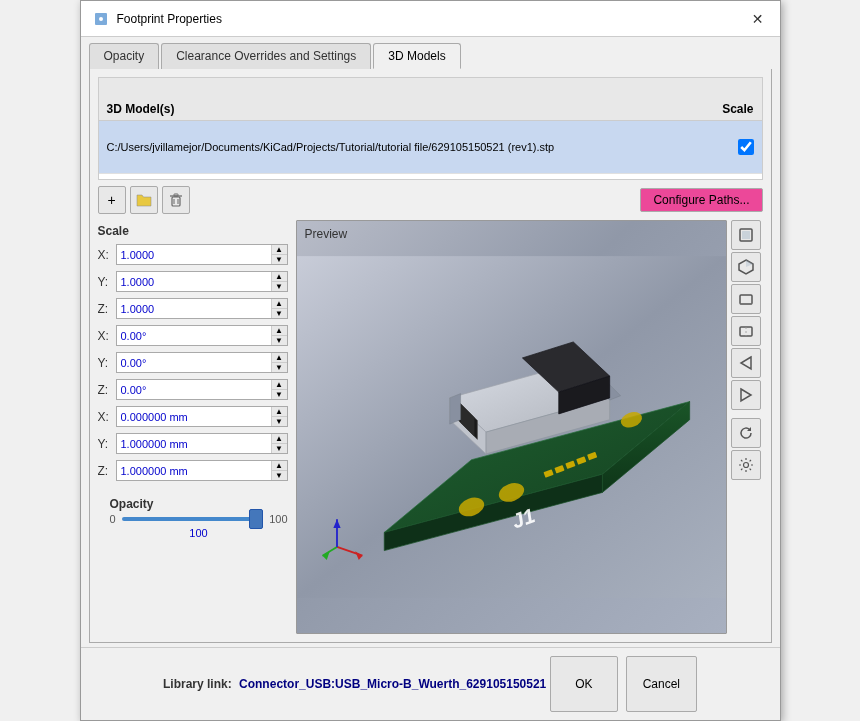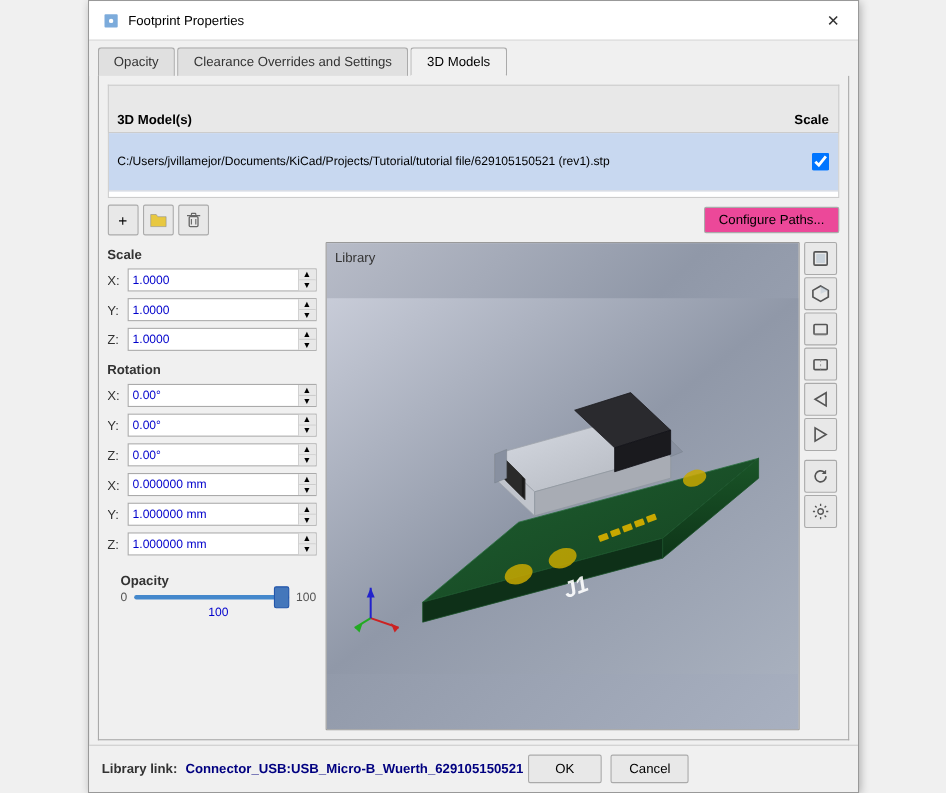--- a/index.html
+++ b/index.html
@@ -270,37 +270,37 @@
       display: flex;
       align-items: center;
       justify-content: center;
       font-size: 14px;
       border-radius: 2px;
       color: #444;
     }
     .footer {
       display: flex;
       align-items: center;
-      justify-content: flex-start;
+      justify-content: center;
       padding: 8px 12px;
       background: #f0f0f0;
       border-top: 1px solid #ccc;
       margin-top: 4px;
     }
     .footer-link {
       font-size: 12px;
       color: #333;
     }
     .footer-link span { font-weight: bold; margin-right: 4px; }
     .footer-buttons {
       display: flex;
       gap: 8px;
     }
     .ok-btn {
-      padding: 5px 24px;
+      padding: 20px 24px;
       background: #e8e8e8;
       border: 1px solid #aaa;
       cursor: pointer;
       font-size: 12px;
       border-radius: 2px;
     }
     .cancel-btn {
       padding: 5px 16px;
       background: #e8e8e8;
       border: 1px solid #aaa;
@@ -416,21 +416,20 @@
           <span class="field-label">Z:</span>
           <div class="field-input-wrap">
             <input class="field-input" type="text" value="1.0000" style="">
             <div class="spin-btns">
               <button class="spin-btn">▲</button>
               <button class="spin-btn">▼</button>
             </div>
           </div>
         </div>
 
-        <div class="section-label">Rotation</div>
         <div class="field-row">
           <span class="field-label">X:</span>
           <div class="field-input-wrap">
             <input class="field-input" type="text" value="0.00°" style="">
             <div class="spin-btns">
               <button class="spin-btn">▲</button>
               <button class="spin-btn">▼</button>
             </div>
           </div>
         </div>
@@ -492,21 +491,21 @@
             <span class="opacity-label-small">0</span>
             <input type="range" min="0" max="100" value="100" class="opacity-slider" style="">
             <span class="opacity-label-small">100</span>
           </div>
           <div class="opacity-val-center">100</div>
         </div>
       </div>
 
       <div class="right-panel">
         <div class="preview-area">
-          <span class="preview-label">Library</span>
+          <span class="preview-label">Preview</span>
           
           <svg class="svg-preview" viewBox="0 0 590 470" xmlns="http://www.w3.org/2000/svg">
 
             <defs>
               <linearGradient id="bgGrad" x1="0%" y1="0%" x2="100%" y2="100%">
                 <stop offset="0%" style="stop-color:#c8ccd8"></stop>
                 <stop offset="50%" style="stop-color:#9098a8"></stop>
                 <stop offset="100%" style="stop-color:#a8b0be"></stop>
               </linearGradient>
               <linearGradient id="pcbGrad" x1="0%" y1="0%" x2="100%" y2="100%">

